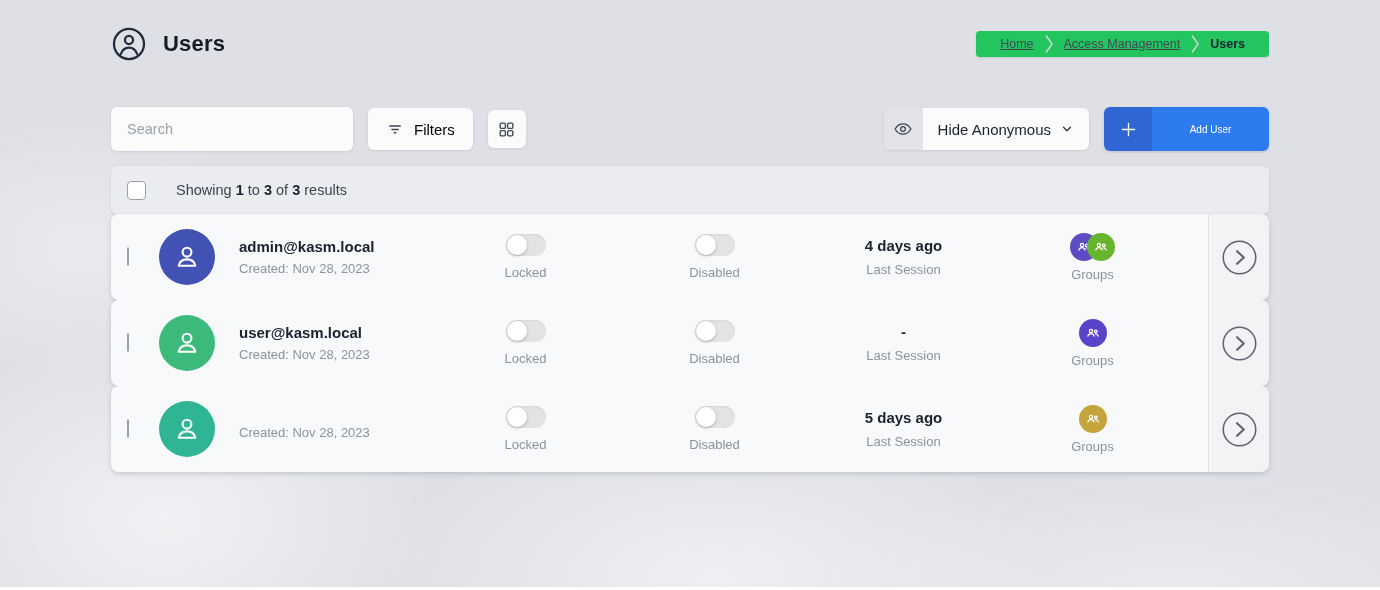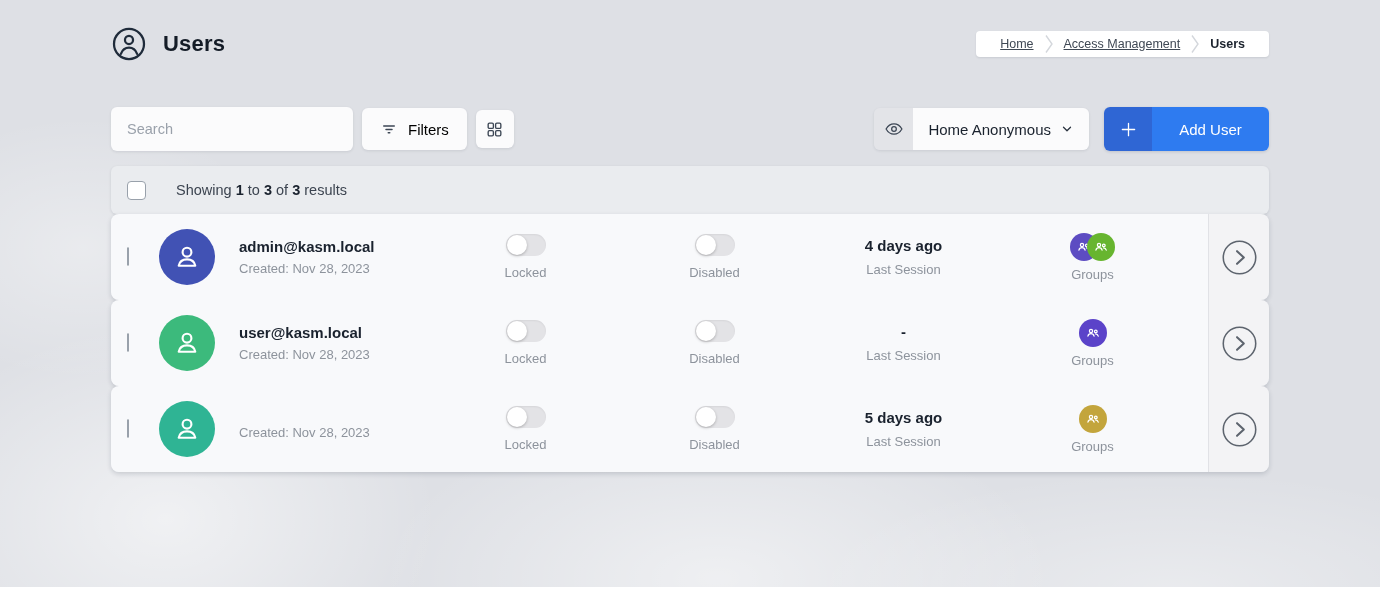--- a/index.html
+++ b/index.html
@@ -16,49 +16,49 @@
   }
   .bottom-strip { position:absolute; left:0; bottom:0; width:100%; height:3px; background:#ffffff; }
   .page { padding:0 111px; position:relative; }
 
   
   .header-row { display:flex; align-items:center; justify-content:space-between; margin-top:26px; }
   .title-wrap { display:flex; align-items:center; gap:16px; }
   .title-icon { width:36px; height:36px; display:block; }
   .page-title { font-size:22px; font-weight:700; color:#141c27; letter-spacing:.2px; }
 
-  .breadcrumb { display:flex; align-items:center; background:#ffffff; border-radius:4px;
+  .breadcrumb { display:flex; align-items:center; background:#22c55e; border-radius:4px;
     height:26px; padding:0 14px; box-shadow:0 1px 2px rgba(20,30,50,0.10); }
   .crumb { font-size:12.5px; color:#3f4854; padding:0 10px; white-space:nowrap; }
   .crumb.link { text-decoration:underline; cursor:pointer; }
   .crumb.current { font-weight:700; color:#1c232e; }
   .crumb-sep { display:block; }
 
   
-  .toolbar { display:flex; align-items:center; margin-top:45px; gap:9px;justify-content:space-between; }
+  .toolbar { display:flex; align-items:center; margin-top:45px; gap:15px;justify-content:space-between; }
   .search-input { width:242px; height:44px; border:none; border-radius:6px; background:#fbfbfc;
     box-shadow:0 1px 3px rgba(20,30,50,0.10); padding:0 16px; font-size:14.5px; color:#2a3340;
     font-family:"Liberation Sans", sans-serif; outline:none; }
   .search-input::placeholder { color:#9aa1ab; }
   .btn-white { display:flex; align-items:center; gap:10px; background:#fbfbfc; border:none; cursor:pointer;
     border-radius:6px; box-shadow:0 1px 3px rgba(20,30,50,0.10); font-family:"Liberation Sans", sans-serif; }
   .filters-btn { height:42px; padding:0 18px; font-size:15px; color:#000000; }
   .grid-btn { width:38px; height:38px; justify-content:center; }
   .toolbar-right { margin-left:auto; display:flex; align-items:center; gap:15px; }
   .visibility-control { display:flex; align-items:stretch; height:42px; border-radius:6px; overflow:hidden;
     box-shadow:0 1px 3px rgba(20,30,50,0.10); cursor:pointer; }
   .visibility-eye { width:39px; background:#e3e4e8; display:flex; align-items:center; justify-content:center; }
   .visibility-main { background:#fbfbfc; display:flex; align-items:center; gap:9px; padding:0 15px; }
   .visibility-label { font-size:15px; color:#1a222e; }
   .add-user-btn { display:flex; align-items:stretch; height:44px; width:165px; border:none; border-radius:6px;
     overflow:hidden; cursor:pointer; padding:0; box-shadow:0 1px 3px rgba(20,30,50,0.15);
     font-family:"Liberation Sans", sans-serif; }
   .add-user-plus { width:48px; display:flex; align-items:center; justify-content:center; }
   .add-user-main { flex:1; display:flex; align-items:center; justify-content:center;
-    color:#ffffff; font-size:15px; }
+    color:#ffffff; font-size:10px; }
 
   
   .results-bar { margin-top:15px; height:48px; background:#eaecef; border-radius:6px;
     box-shadow:0 1px 3px rgba(20,30,50,0.12); display:flex; align-items:center; padding:0 16px; }
   .checkbox { width:19px; height:19px; background:#ffffff; border:1.6px solid #99a1ab; border-radius:4px;
     flex:0 0 auto; cursor:pointer; }
   .results-text { margin-left:30px; font-size:14.5px; color:#3c4450; }
   .results-text .num { font-weight:700; color:#1a222e; }
 
   
@@ -133,21 +133,21 @@
 
     <div class="toolbar-right">
       <div class="visibility-control">
         <div class="visibility-eye">
           <svg width="20" height="20" viewBox="0 0 24 24" fill="none" stroke="#3c4654" stroke-width="1.5">
               <path d="M2.5 12S6 5.8 12 5.8 21.5 12 21.5 12 18 18.2 12 18.2 2.5 12 2.5 12z"></path>
               <circle cx="12" cy="12" r="2.8"></circle>
             </svg>
         </div>
         <div class="visibility-main">
-          <span class="visibility-label">Home Anonymous</span>
+          <span class="visibility-label">Hide Anonymous</span>
           <svg width="14" height="14" viewBox="0 0 24 24" fill="none" stroke="#2a3340" stroke-width="2.2" stroke-linecap="round" stroke-linejoin="round">
               <path d="M6 9l6 6 6-6"></path>
             </svg>
         </div>
       </div>
       <button class="add-user-btn">
         <span class="add-user-plus" style="background: rgb(47, 102, 212);">
           <svg width="21" height="21" viewBox="0 0 24 24" fill="none" stroke="#ffffff" stroke-width="1.5" stroke-linecap="round">
               <path d="M12 5v14M5 12h14"></path>
             </svg>

